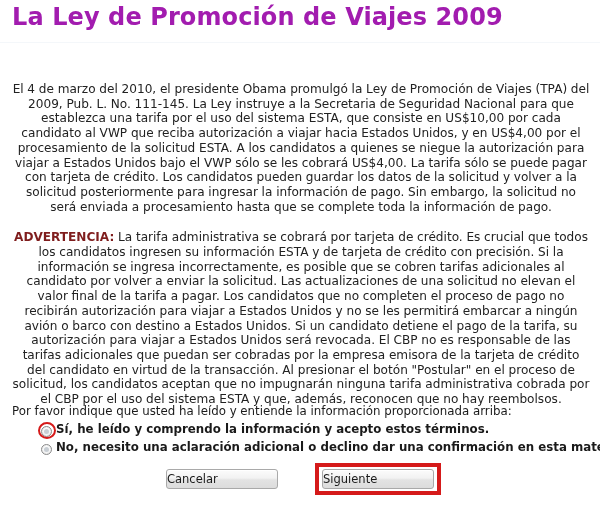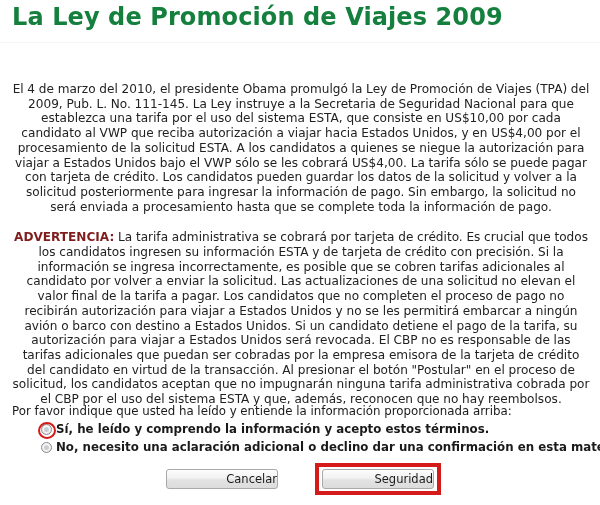--- a/index.html
+++ b/index.html
@@ -16,21 +16,21 @@
     position: relative;
   }
 
   
   .page-title {
     margin: 0;
     padding: 0 0 0 12px;
     font-size: 24px;
     line-height: 30px;
     font-weight: bold;
-    color: #15803d;
+    color: #a21caf;
     letter-spacing: 0.1px;
     white-space: nowrap;
     position: absolute;
     top: 2px;
     left: 0;
   }
 
   .title-rule {
     position: absolute;
     top: 42px;
@@ -75,21 +75,21 @@
   .confirm-prompt {
     font-size: 11.8px;
     line-height: 15px;
     font-weight: normal;
     color: #1a1a1a;
     margin: 0 0 2px 0;
   }
 
   .radio-row {
     display: flex;
-    align-items: center;
+    align-items: flex-end;
     margin-left: 29px;
     height: 16px;
     position: relative;
   }
 
   .radio-row + .radio-row { margin-top: 2px; }
 
   .radio-mark {
     width: 11px;
     height: 11px;
@@ -146,21 +146,21 @@
     gap: 44px;
   }
 
   .btn {
     font-family: "DejaVu Sans", "Liberation Sans", sans-serif;
     font-size: 11.5px;
     color: #1a1a1a;
     width: 112px;
     height: 20px;
     line-height: 18px;
-    text-align: right;
+    text-align: left;
     border: 1px solid #a9a9a9;
     border-radius: 3px;
     background: linear-gradient(to bottom, #fcfcfc 0%, #f2f2f2 45%, #e3e3e3 55%, #dcdcdc 100%);
     box-sizing: border-box;
     box-shadow: inset 0 1px 0 #ffffff;
     cursor: default;
     position: relative;
   }
 
   .btn-wrap { position: relative; display: inline-block; }
@@ -202,16 +202,16 @@
   </div>
 </div>
 
 <div class="annot-circle"></div>
 
 <div class="button-bar">
   <div class="btn-wrap">
     <div class="btn">Cancelar</div>
   </div>
   <div class="btn-wrap">
-    <div class="btn">Seguridad</div>
+    <div class="btn">Siguiente</div>
     <div class="annot-box"></div>
   </div>
 </div>
 
 </body></html>

